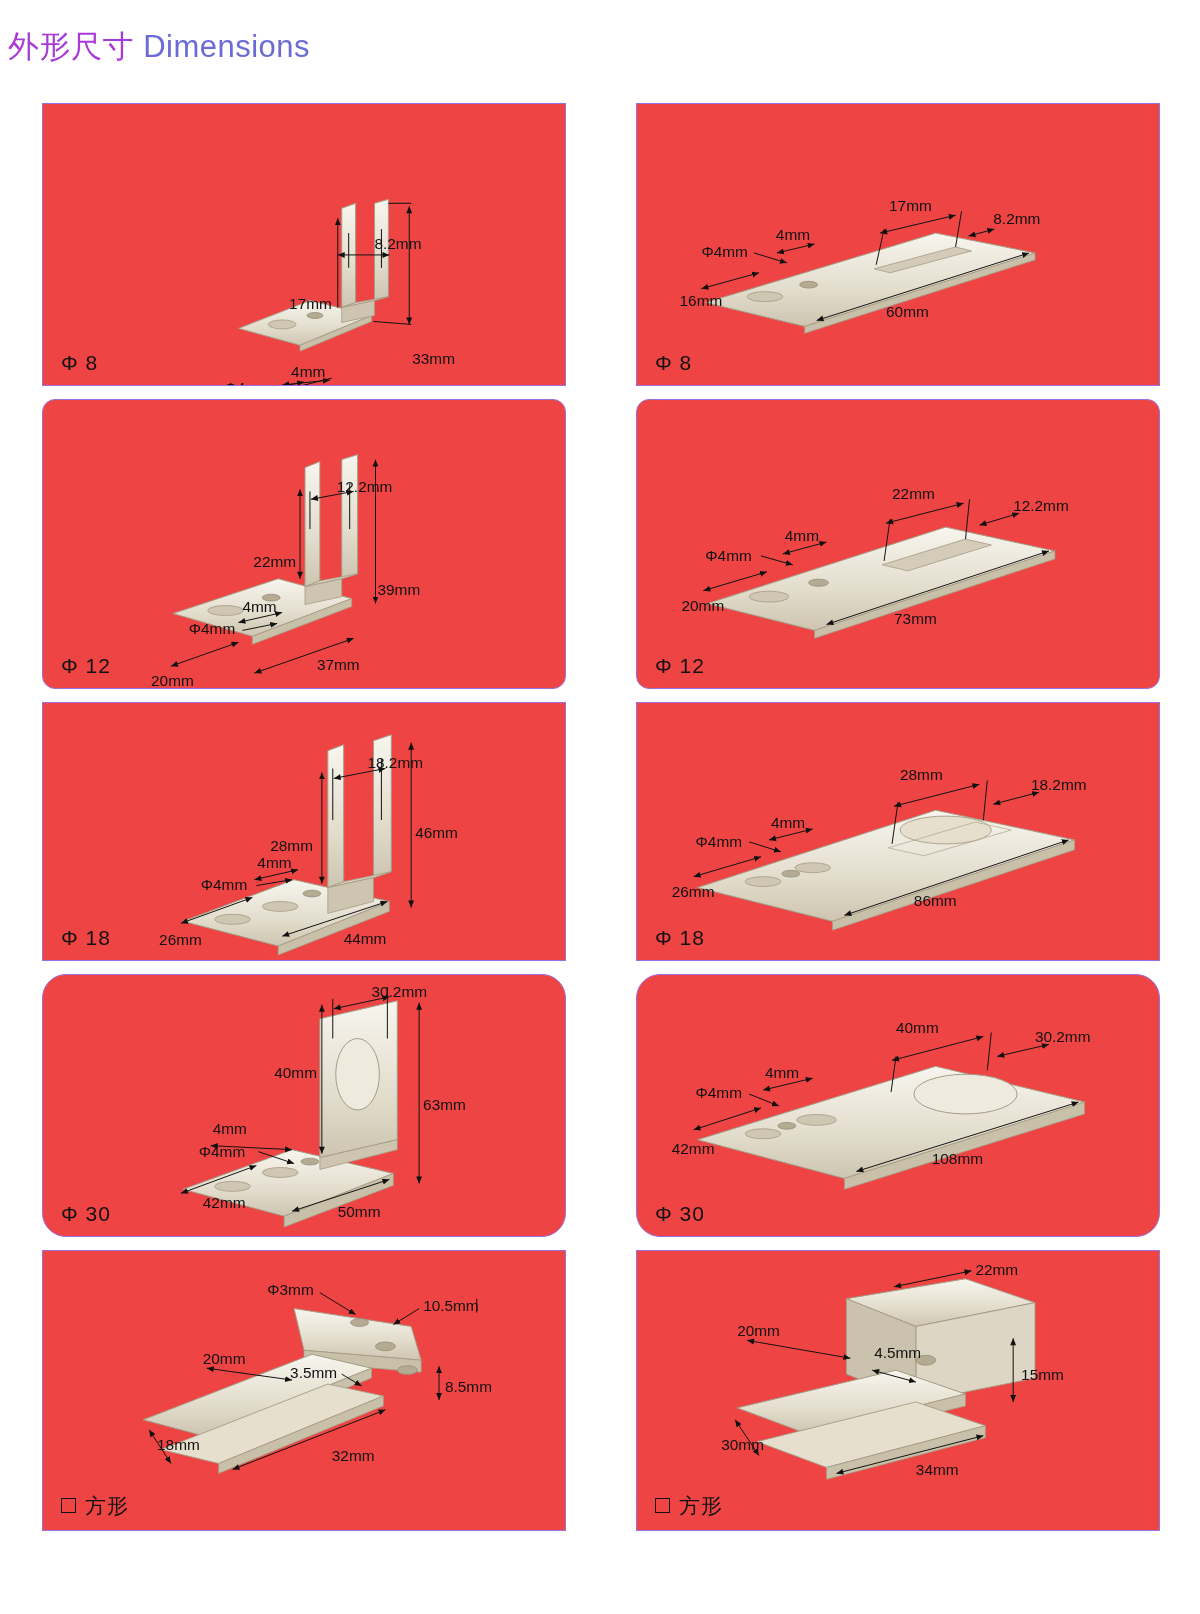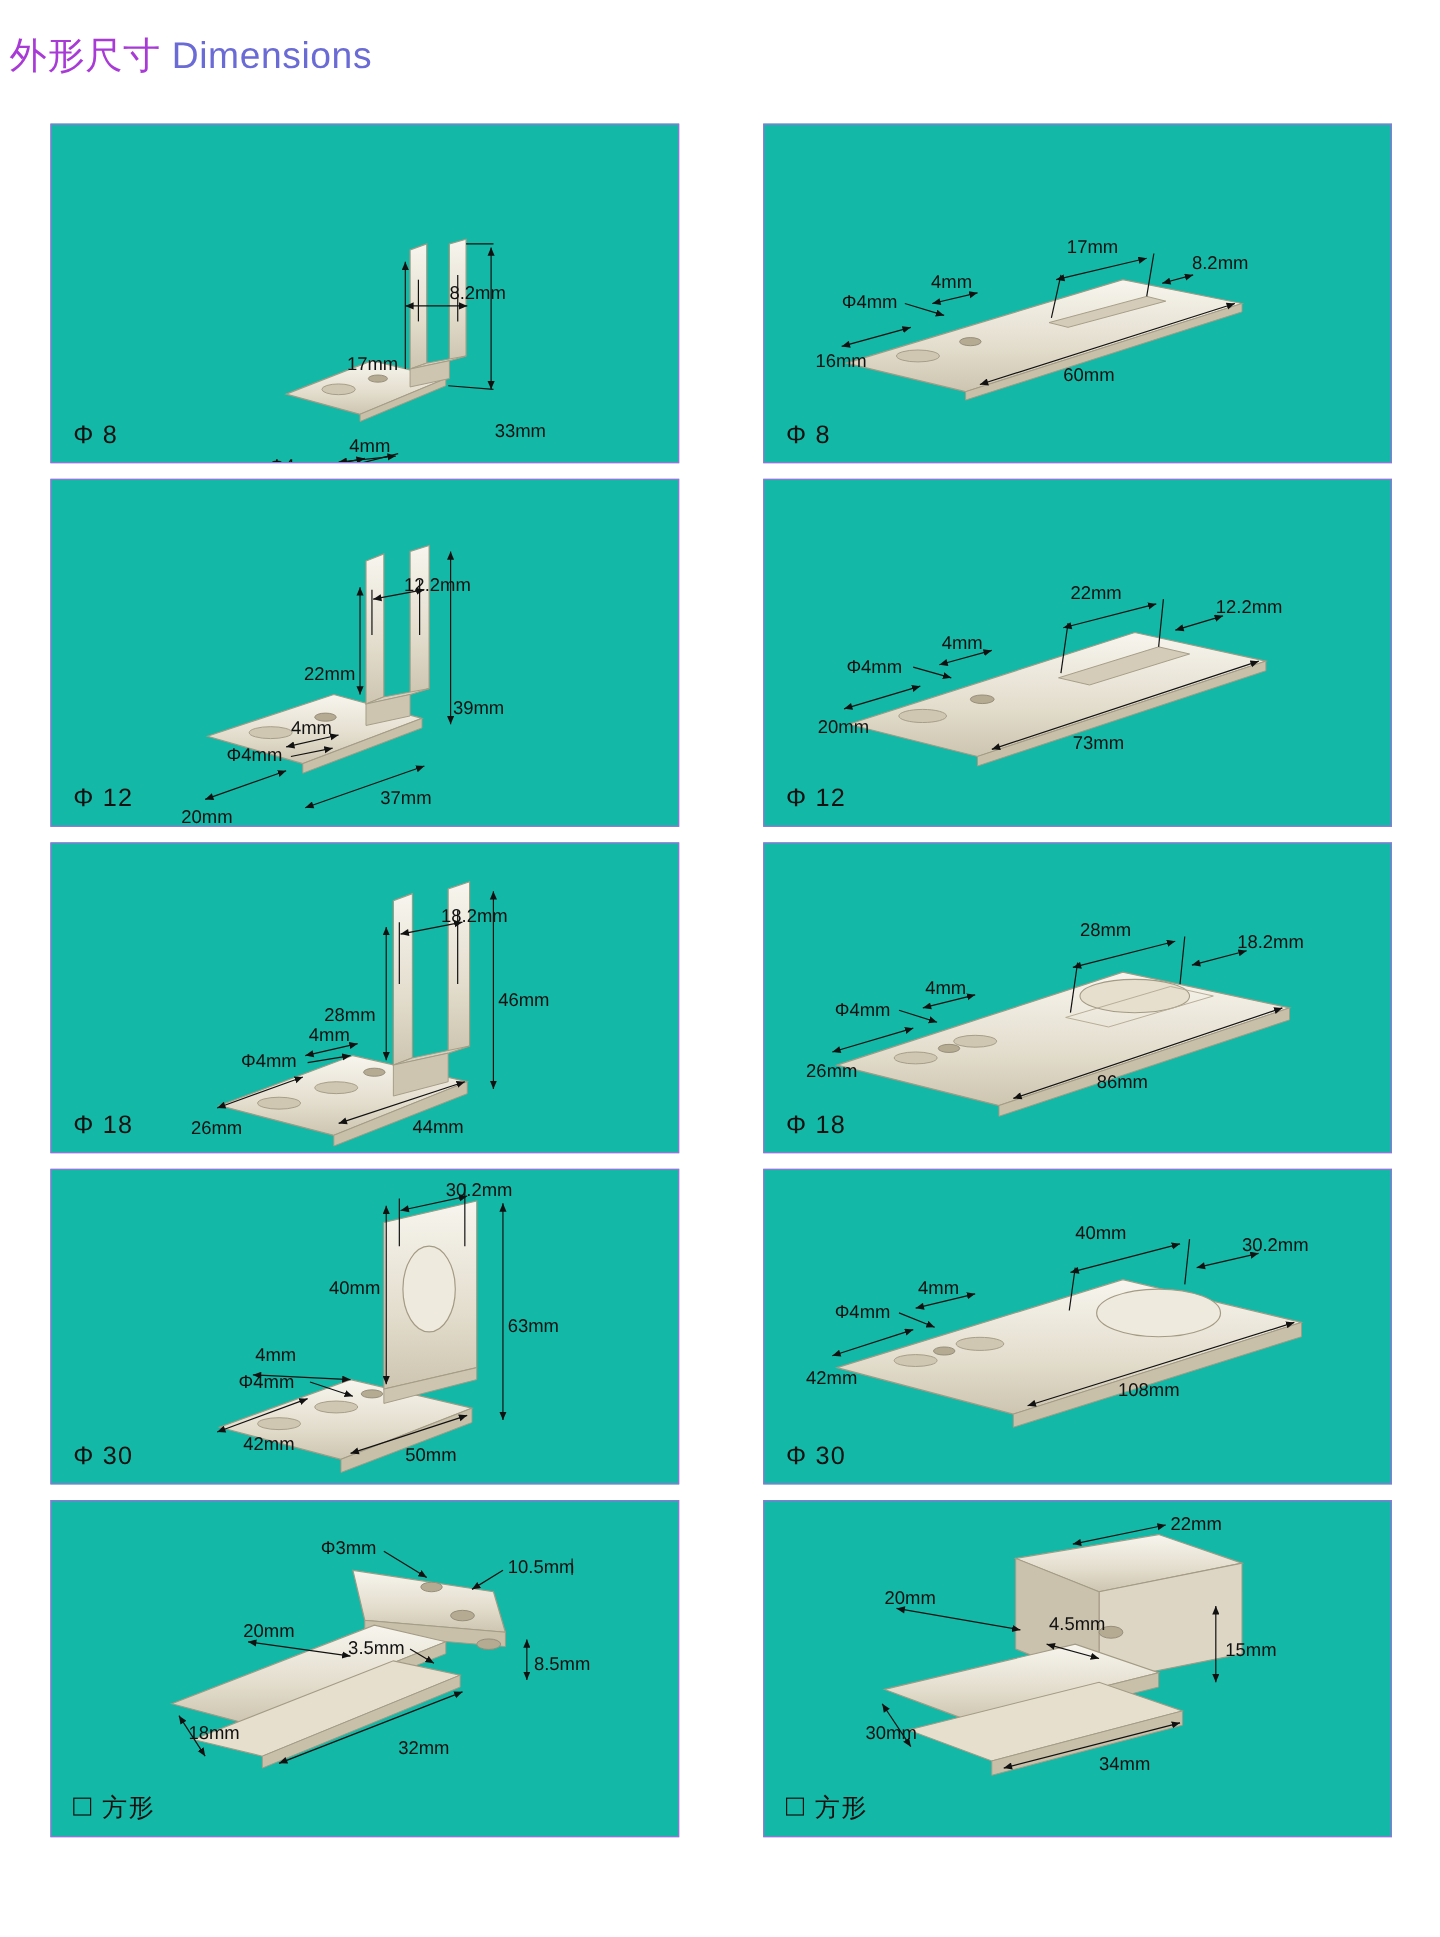--- a/index.html
+++ b/index.html
@@ -25,28 +25,28 @@
     left:42px; top:103px;
     width:1118px;
     display:grid;
     grid-template-columns:524px 524px;
     grid-column-gap:70px;
     grid-row-gap:13px;
   }
   .card{
     position:relative;
     border:1.5px solid #9b6fe0;
-    background:#14b8a6;
+    background:#ef4444;
     box-sizing:border-box;
     text-decoration:underline;
   }
   .card.h1{height:283px;}
-  .card.h2{height:290px;}
+  .card.h2{height:290px;border-radius:13px;}
   .card.h3{height:259px;}
-  .card.h4{height:263px;}
+  .card.h4{height:263px;border-radius:24px;}
   .card.h5{height:281px;}
 
   .card-label{
     position:absolute;
     left:18px; bottom:10px;
     font-size:21px;
     color:#111;
     letter-spacing:1px;
     white-space:nowrap;
   }

